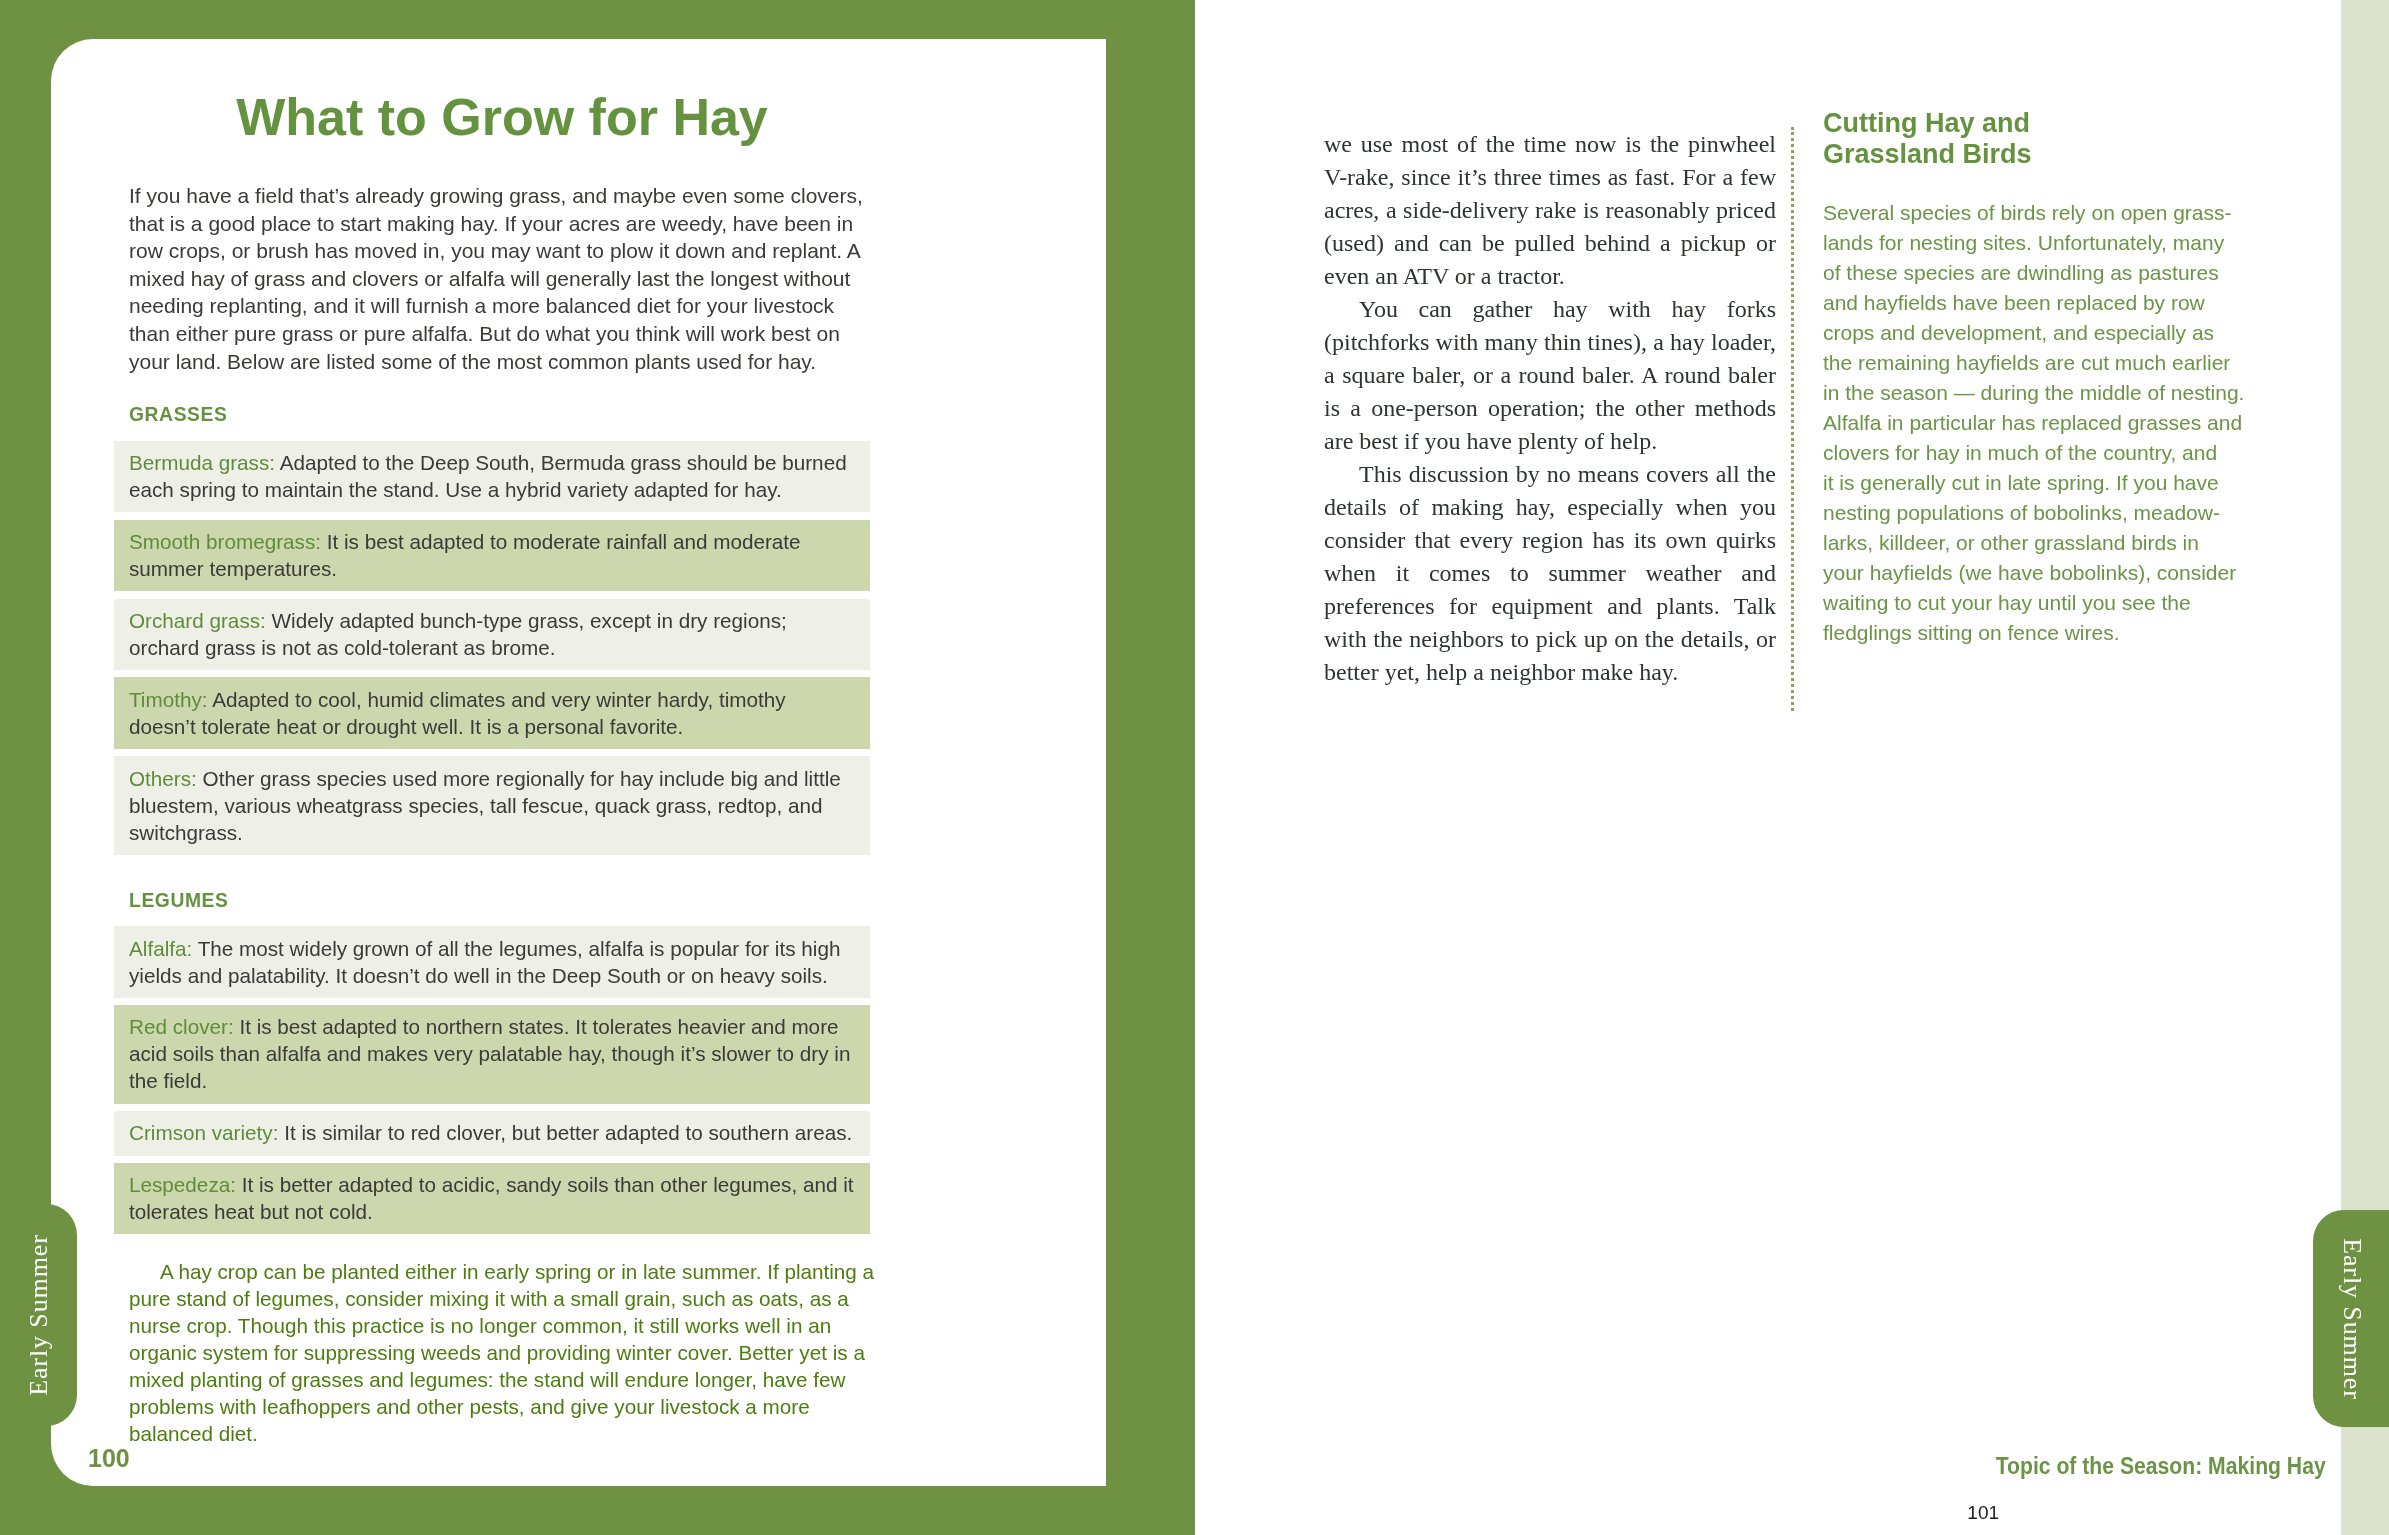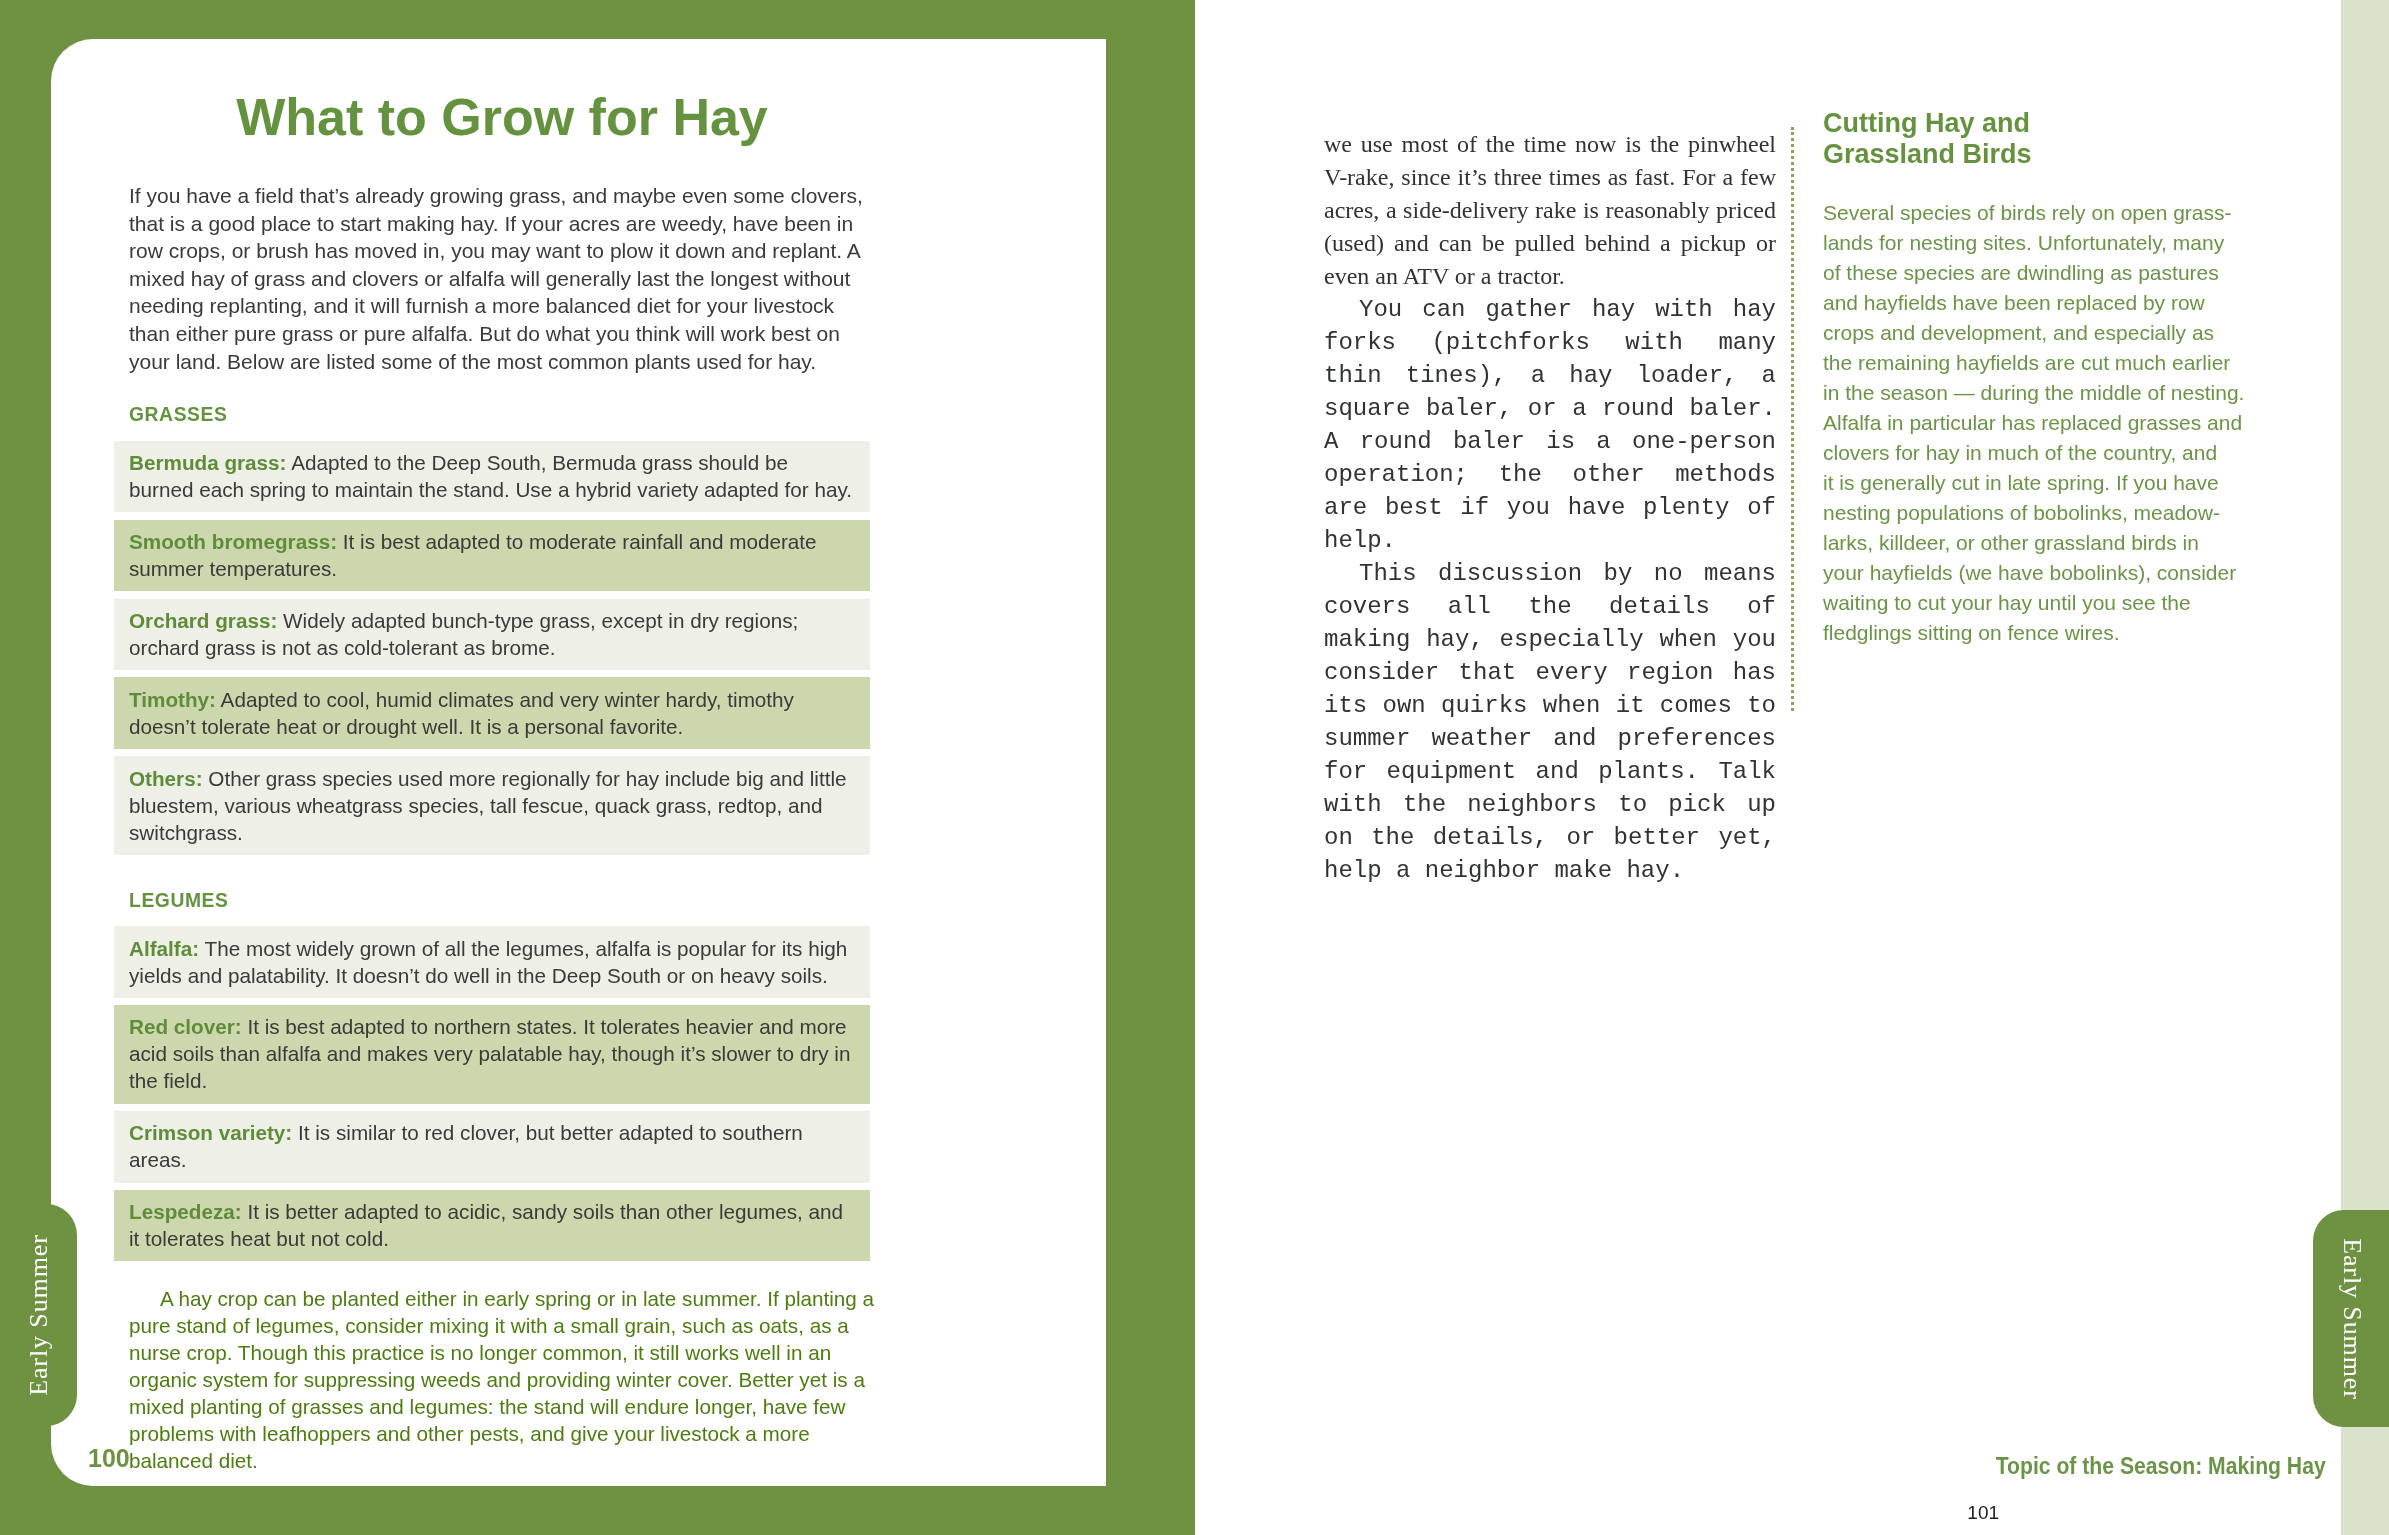--- a/index.html
+++ b/index.html
@@ -27,21 +27,21 @@
   .sec-heading{
     margin:7.4px 0 14.7px 0;font-size:19.3px;font-weight:700;color:#64923e;letter-spacing:0.6px;
   }
   .rows{margin-left:-14.7px;width:756px;}
   .row{
     padding:8.3px 14.7px 9.2px 14.7px;margin-bottom:7.4px;
     font-size:20.7px;line-height:27px;color:#3a3a38;
   }
   .row.light{background:#eef0e7;}
   .row.dark{background:#cdd7ae;}
-  .row .term{font-weight:700;color:#5f8c39;}
+  .row .term{font-weight:400;color:#5f8c39;}
   .legumes-gap{height:20px;}
   .closing{
     margin:24px 0 0 0;font-size:20.7px;line-height:27px;color:#4d7c0f;
     text-indent:31px;width:754px;
   }
   .page-num-left{
     position:absolute;left:37px;bottom:13px;
     font-size:25px;font-weight:700;color:#6f9142;
   }
 
@@ -61,21 +61,21 @@
 
   
   .right-page{position:absolute;left:1195px;top:0;width:1195px;height:1536px;background:#ffffff;}
   .edge-strip{position:absolute;right:0;top:0;width:49px;height:1536px;background:#dbe2cc;}
   .body-column{
     position:absolute;left:129px;top:128px;width:452px;
     font-family:"Liberation Serif",serif;font-size:24px;line-height:33px;color:#2f3430;
     text-align:justify;
   }
   .body-column p{margin:0;}
-  .body-column p + p{text-indent:35px;font-family:Liberation Mono, monospace;}
+  .body-column p + p{text-indent:35px;}
   .column-divider{
     position:absolute;left:596px;top:127px;height:584px;width:0;
     border-left:3.7px dotted #8ba35a;
   }
   .sidebar{position:absolute;left:628px;top:108px;width:464px;}
   .sidebar-title{
     margin:0 0 27.6px 0;font-size:27px;line-height:31px;font-weight:700;color:#64923e;
   }
   .sidebar-body{
     margin:0;font-size:21px;line-height:30px;color:#6b9447;

